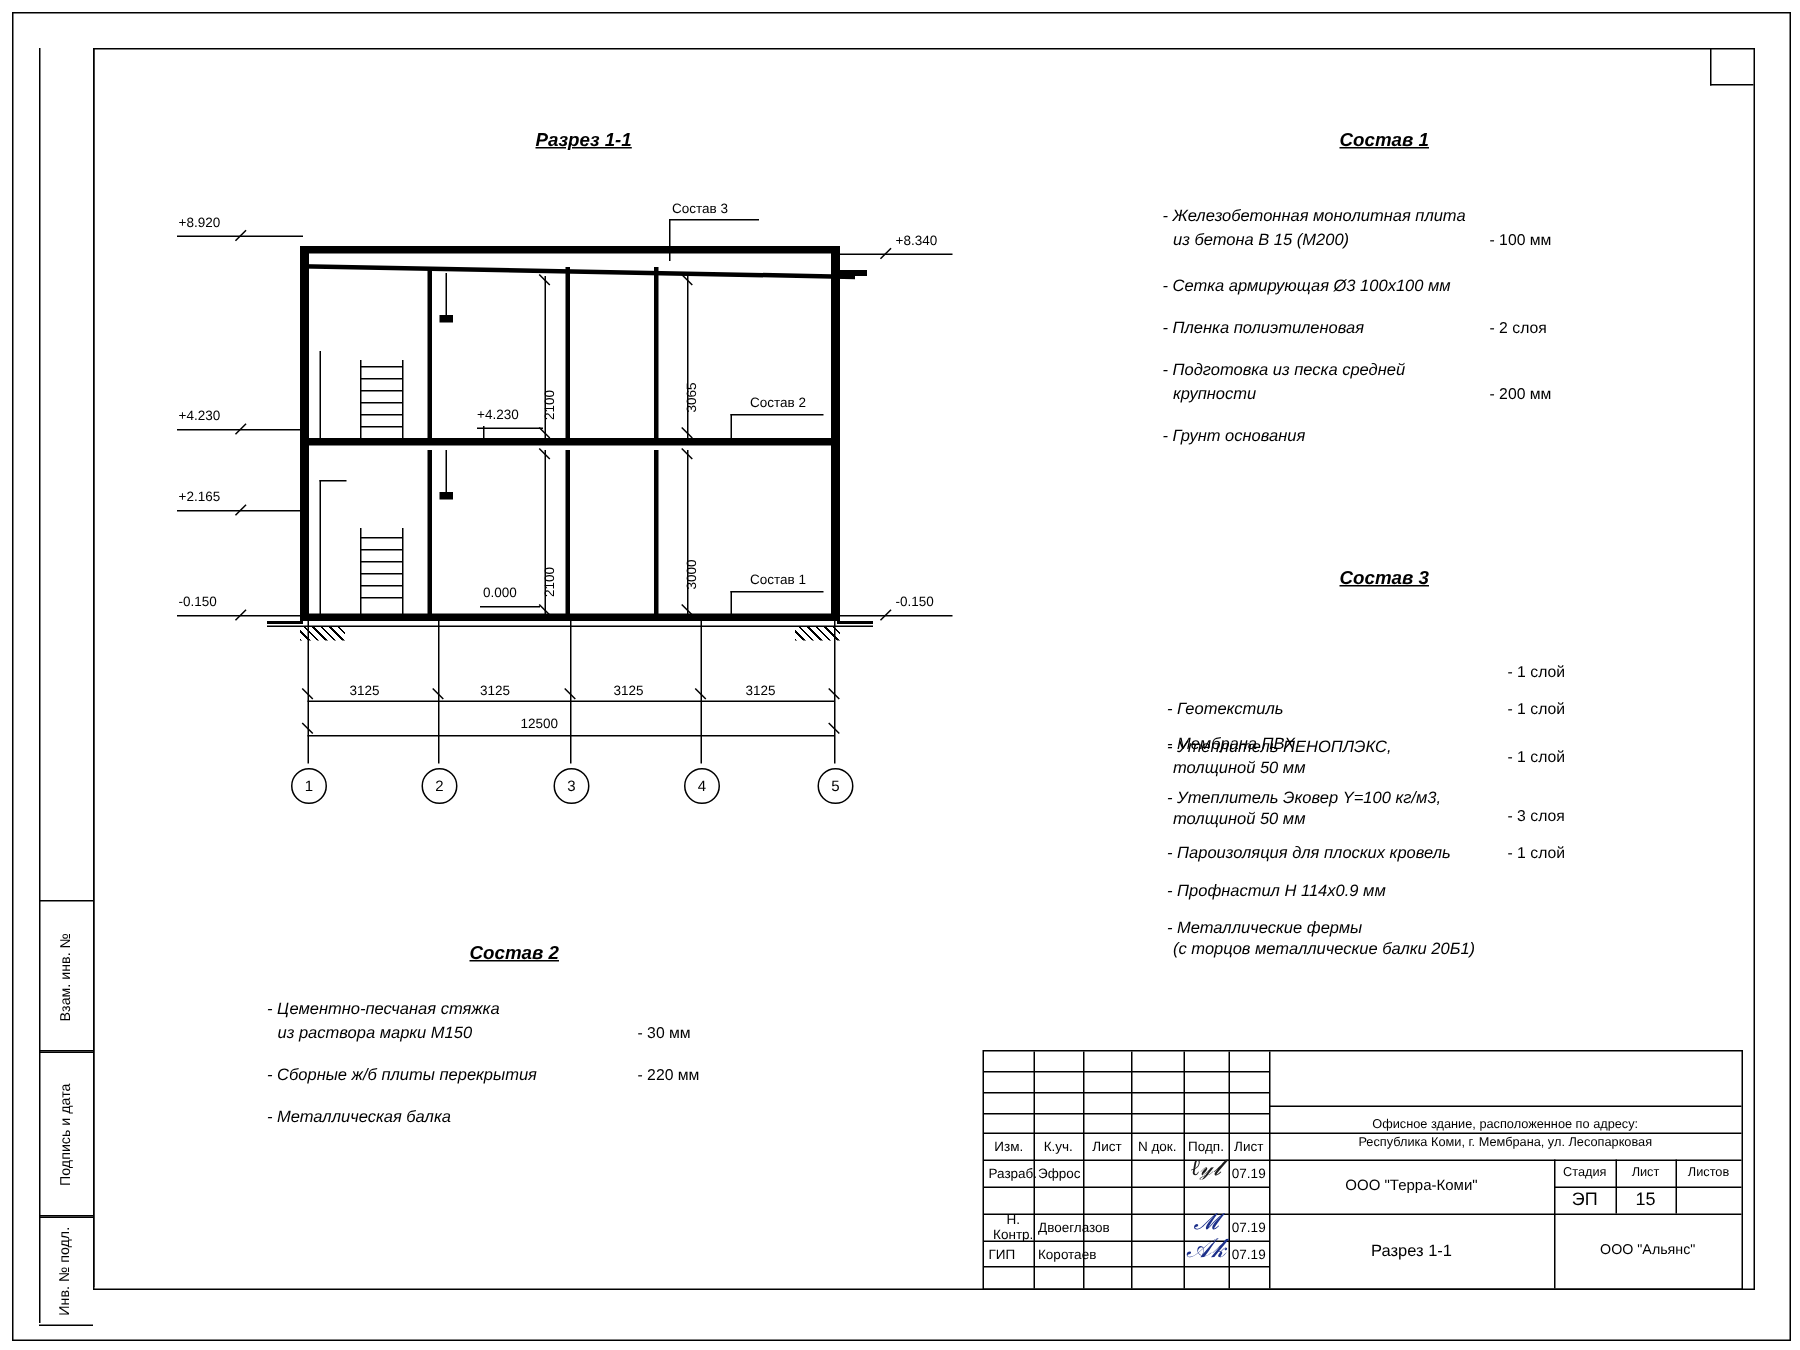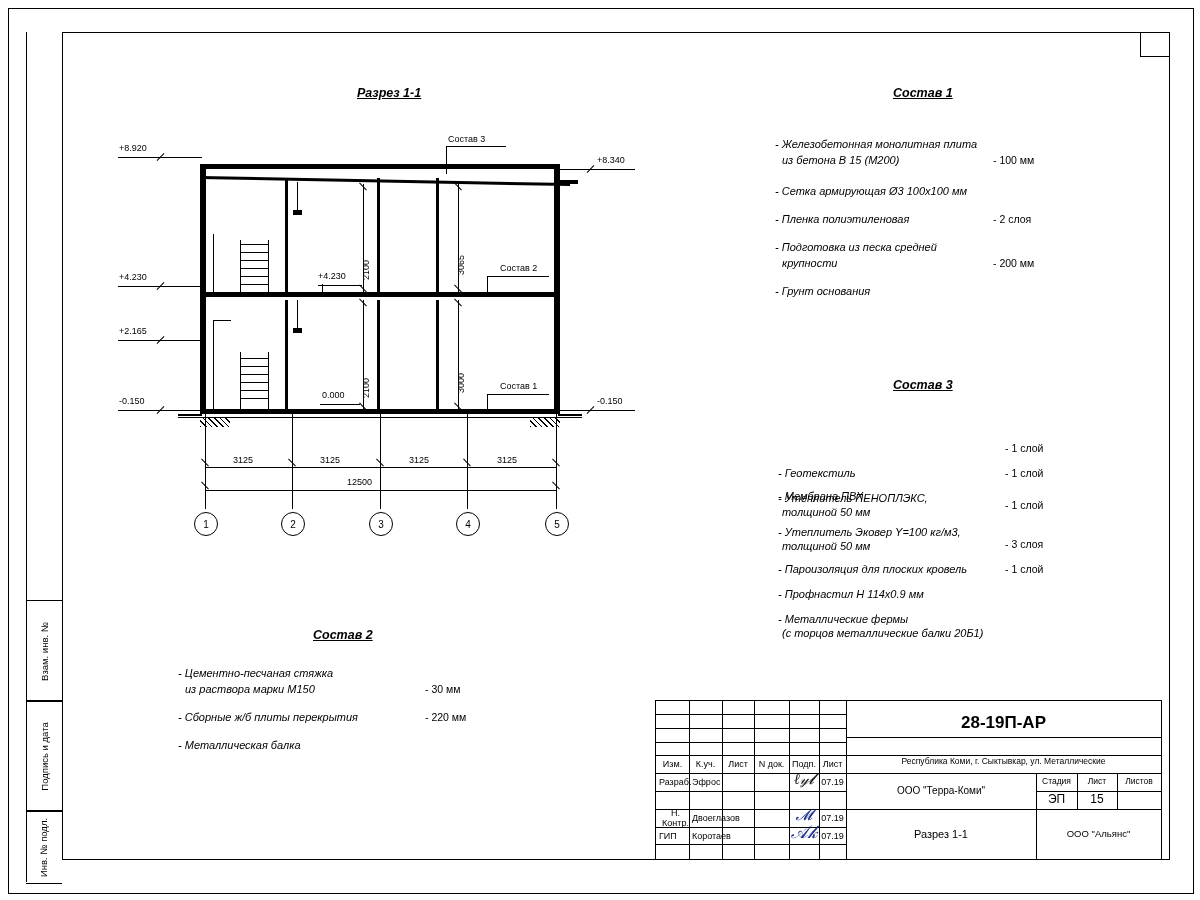--- a/index.html
+++ b/index.html
@@ -299,22 +299,22 @@
     <div class="cell left" style="left:0;top:108px;width:33px;height:18px;">Н. Контр.</div>
     <div class="cell left" style="left:33px;top:108px;width:33px;height:18px;">Двоеглазов</div>
     <div class="cell sig" style="left:133px;top:106px;width:30px;height:18px;">𝓜</div>
     <div class="cell" style="left:163px;top:108px;width:27px;height:18px;">07.19</div>
 
     <div class="cell left" style="left:0;top:126px;width:33px;height:18px;">ГИП</div>
     <div class="cell left" style="left:33px;top:126px;width:33px;height:18px;">Коротаев</div>
     <div class="cell sig" style="left:133px;top:122px;width:30px;height:18px;font-size:18px;">𝒜𝓀</div>
     <div class="cell" style="left:163px;top:126px;width:27px;height:18px;">07.19</div>
 
-    <div class="cell big" style="left:190px;top:8px;width:315px;height:28px;">28-19П-АР</div>
-    <div class="cell" style="left:190px;top:54px;width:315px;height:14px;font-size:8.5px;">Республика Коми, г. Сыктывкар, ул. Металлические</div>
+    <div class="cell" style="left:190px;top:42px;width:315px;height:14px;font-size:8.5px;">Офисное здание, расположенное по адресу:</div>
+    <div class="cell" style="left:190px;top:54px;width:315px;height:14px;font-size:8.5px;">Республика Коми, г. Мембрана, ул. Лесопарковая</div>
 
     <div class="cell" style="left:190px;top:72px;width:190px;height:36px;font-size:10px;">ООО "Терра-Коми"</div>
     <div class="cell" style="left:190px;top:108px;width:190px;height:50px;font-size:11px;">Разрез 1-1</div>
 
     <div class="cell" style="left:380px;top:72px;width:41px;height:18px;font-size:8.5px;">Стадия</div>
     <div class="cell" style="left:421px;top:72px;width:40px;height:18px;font-size:8.5px;">Лист</div>
     <div class="cell" style="left:461px;top:72px;width:44px;height:18px;font-size:8.5px;">Листов</div>
     <div class="cell med" style="left:380px;top:90px;width:41px;height:18px;">ЭП</div>
     <div class="cell med" style="left:421px;top:90px;width:40px;height:18px;">15</div>
     <div class="cell med" style="left:461px;top:90px;width:44px;height:18px;"></div>

